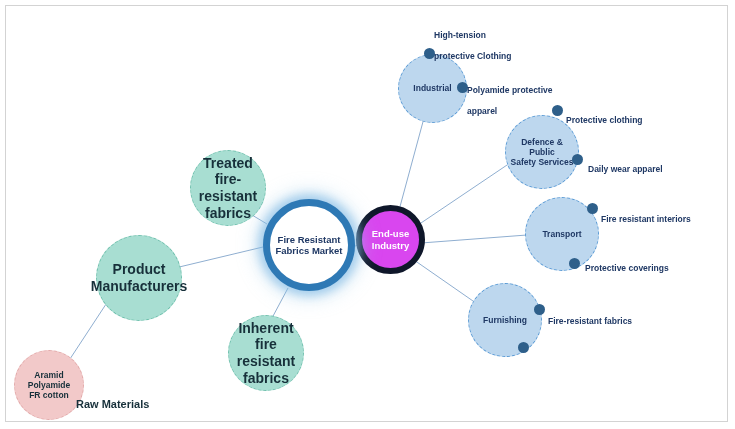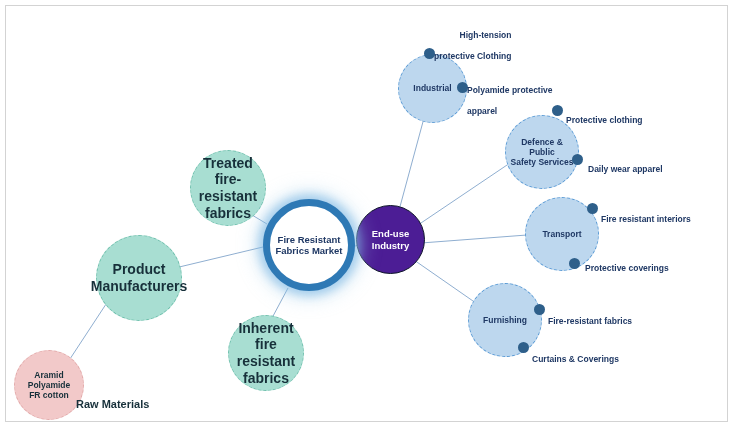--- a/index.html
+++ b/index.html
@@ -47,22 +47,22 @@
     border: 7px solid #2e79b5;
     box-shadow: 0 0 9px 5px rgba(120,180,225,0.55),
                 0 0 18px 9px rgba(160,205,235,0.35);
     color: #1f3864;
     font-size: 9.5px;
     font-weight: 700;
     z-index: 6;
   }
   
   .node-primary {
-    background: #4c1d95;
-    border: 1px solid #0f172a;
+    background: #d946ef;
+    border: 6px solid #0f172a;
     color: #ffffff;
     font-size: 9.5px;
     font-weight: 700;
     z-index: 5;
   }
   
   .node-blue {
     background: #bdd7ee;
     border: 1px dashed #5b9bd5;
     color: #1f3864;
@@ -164,21 +164,21 @@
   <div class="node node-pink" style="left:14px; top:350px; width:70px; height:70px;">
     <span class="lbl"><span>Aramid</span><br><span>Polyamide</span><br><span>FR cotton</span></span>
   </div>
 
   <div class="caption" style="left:76px; top:398px;">Raw Materials</div>
 
   <div class="node node-blue" style="left:398px; top:54px; width:69px; height:69px;">
     <span class="lbl">Industrial</span>
   </div>
   <div class="dot" style="left:424px; top:48px;"></div>
-  <div class="leaf-label" style="left:434px; top:19px; text-align:right;">
+  <div class="leaf-label" style="left:434px; top:19px; text-align:left;">
     <span>High-tension</span><br>
     <span>protective Clothing</span>
   </div>
   <div class="dot" style="left:457px; top:82px;"></div>
   <div class="leaf-label" style="left:467px; top:74px;">
     <span>Polyamide protective</span><br>
     <span>apparel</span>
   </div>
 
   <div class="node node-blue" style="left:505px; top:115px; width:74px; height:74px;text-align:center;">
@@ -206,16 +206,13 @@
   </div>
 
   <div class="node node-blue" style="left:468px; top:283px; width:74px; height:74px;text-align:center;">
     <span class="lbl">Furnishing</span>
   </div>
   <div class="dot" style="left:534px; top:304px;"></div>
   <div class="leaf-label" style="left:548px; top:305px;">
     <span>Fire-resistant fabrics</span>
   </div>
   <div class="dot" style="left:518px; top:342px;"></div>
-  <div class="leaf-label" style="left:532px; top:343px;">
-    <span>Curtains &amp; Coverings</span>
-  </div>
 </div>
 
 </body></html>

